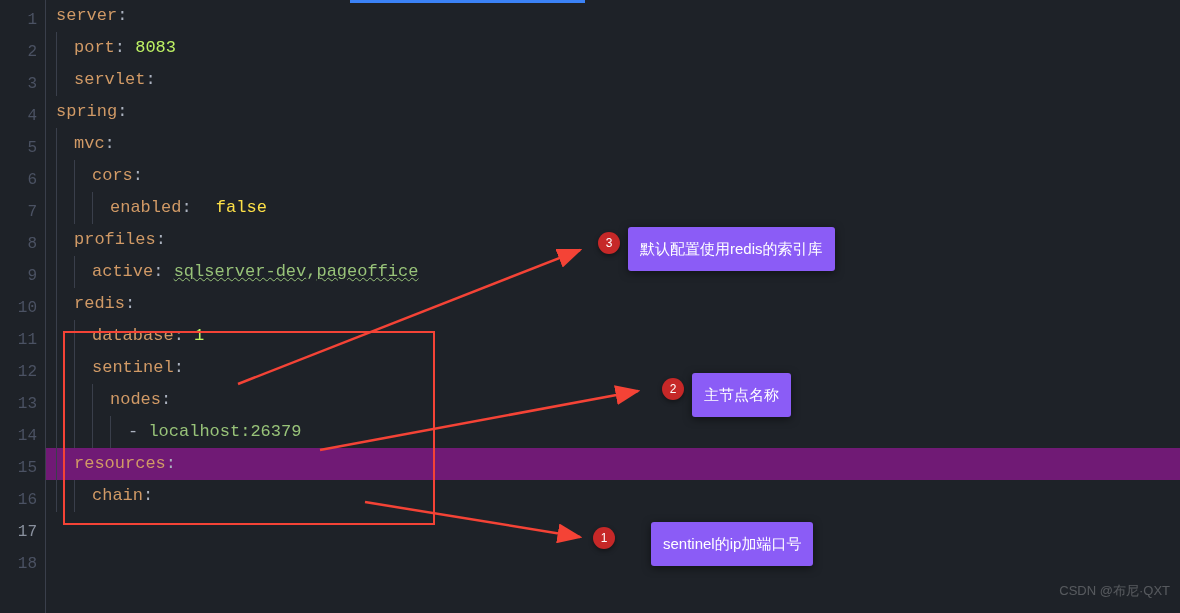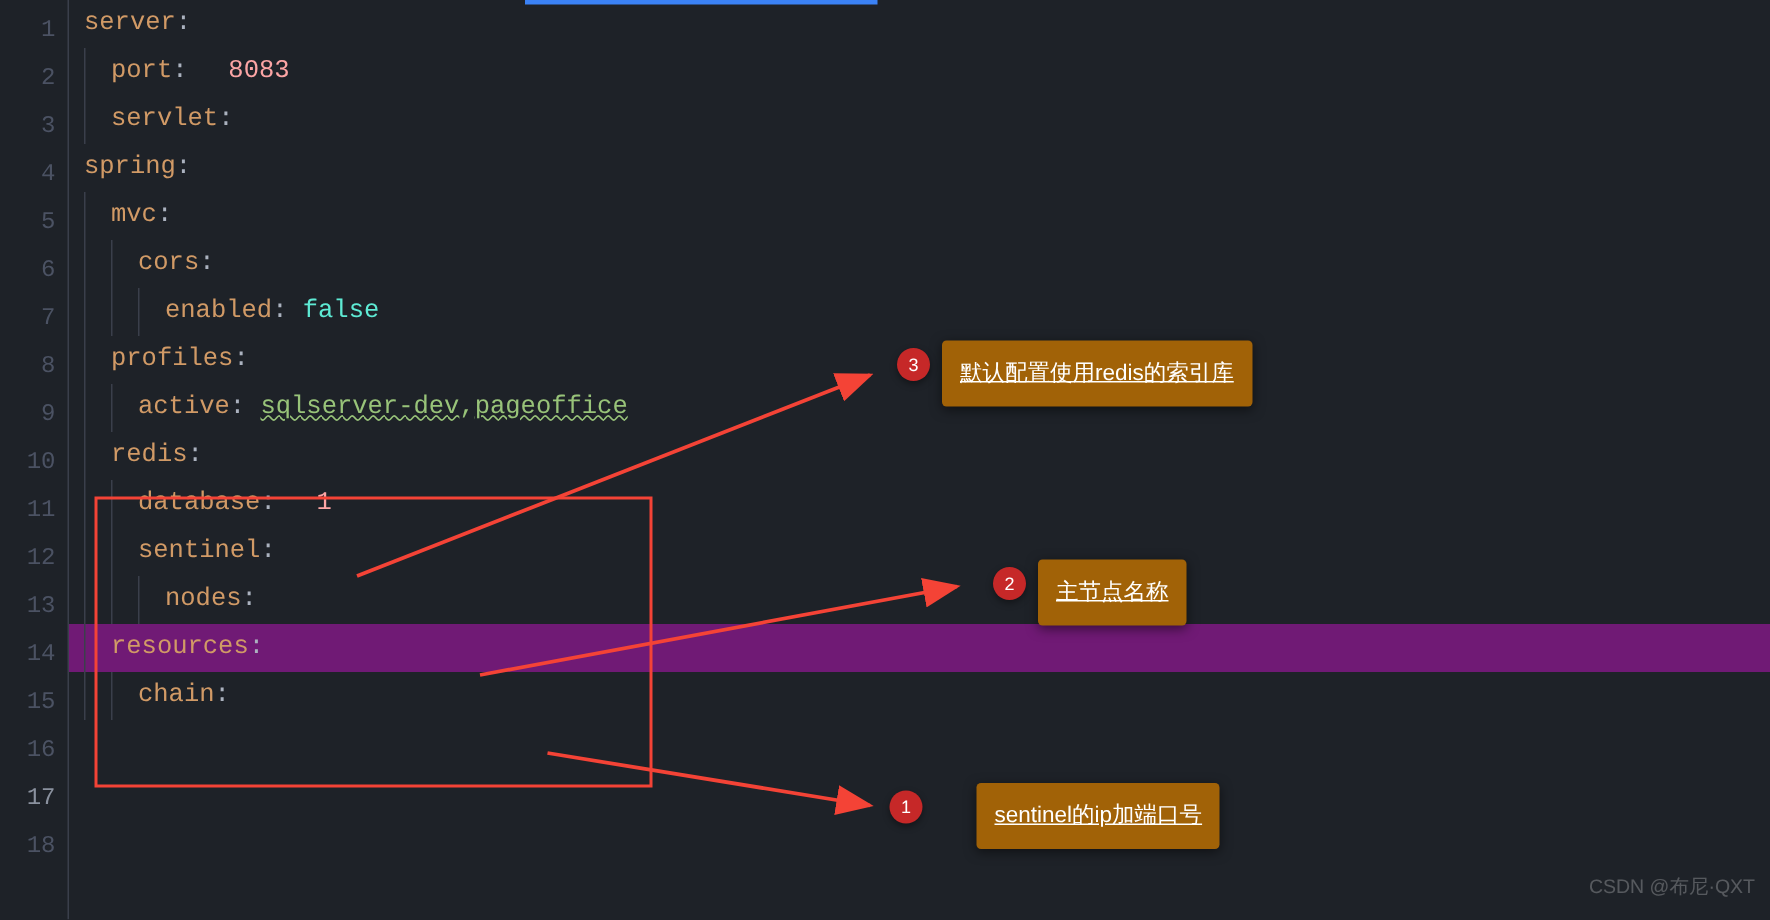--- a/index.html
+++ b/index.html
@@ -60,28 +60,28 @@
     .code-line.highlighted {
       background: #701a75;
     }
     .yaml-key {
       color: #d19a66;
     }
     .yaml-colon {
       color: #abb2bf;
     }
     .yaml-number {
-      color: #fca5a5;
-      margin-left: 17px;
+      color: #bef264;
     }
     .yaml-string {
       color: #98c379;
     }
     .yaml-bool {
-      color: #5eead4;
+      color: #fde047;
+      margin-left: 14px;
     }
     .yaml-dash {
       color: #abb2bf;
     }
     .underline-wavy {
       text-decoration: underline wavy #98c379;
       text-decoration-thickness: 1px;
     }
     .indent {
       display: inline-block;
@@ -109,29 +109,28 @@
       color: #fff;
       font-size: 12px;
       display: flex;
       align-items: center;
       justify-content: center;
       font-family: sans-serif;
       box-shadow: 0 2px 5px rgba(0,0,0,.4);
     }
     .annotation-label {
       position: absolute;
-      background: #a16207;
+      background: #8b5cf6;
       color: #fff;
       font-family: sans-serif;
       font-size: 15px;
       padding: 6px 12px;
       border-radius: 3px;
       white-space: nowrap;
       box-shadow: 0 2px 8px rgba(0,0,0,.5);
-      text-decoration: underline;
     }
     .watermark {
       position: absolute;
       right: 10px;
       bottom: 6px;
       font-family: sans-serif;
       font-size: 13px;
       color: rgba(255,255,255,.25);
     }
     svg.arrows {
@@ -175,20 +174,21 @@
     <div class="code-line"><span class="lpad"></span><span class="yaml-key">spring</span><span class="yaml-colon">:</span></div>
     <div class="code-line"><span class="lpad"></span><span class="indent"></span><span class="yaml-key">mvc</span><span class="yaml-colon">:</span></div>
     <div class="code-line"><span class="lpad"></span><span class="indent"></span><span class="indent"></span><span class="yaml-key">cors</span><span class="yaml-colon">:</span></div>
     <div class="code-line"><span class="lpad"></span><span class="indent"></span><span class="indent"></span><span class="indent"></span><span class="yaml-key">enabled</span><span class="yaml-colon">: </span><span class="yaml-bool">false</span></div>
     <div class="code-line"><span class="lpad"></span><span class="indent"></span><span class="yaml-key">profiles</span><span class="yaml-colon">:</span></div>
     <div class="code-line"><span class="lpad"></span><span class="indent"></span><span class="indent"></span><span class="yaml-key">active</span><span class="yaml-colon">: </span><span class="yaml-string underline-wavy">sqlserver-dev</span><span class="yaml-string">,</span><span class="yaml-string underline-wavy">pageoffice</span></div>
     <div class="code-line"><span class="lpad"></span><span class="indent"></span><span class="yaml-key">redis</span><span class="yaml-colon">:</span></div>
     <div class="code-line"><span class="lpad"></span><span class="indent"></span><span class="indent"></span><span class="yaml-key">database</span><span class="yaml-colon">: </span><span class="yaml-number">1</span></div>
     <div class="code-line"><span class="lpad"></span><span class="indent"></span><span class="indent"></span><span class="yaml-key">sentinel</span><span class="yaml-colon">:</span></div>
     <div class="code-line"><span class="lpad"></span><span class="indent"></span><span class="indent"></span><span class="indent"></span><span class="yaml-key">nodes</span><span class="yaml-colon">:</span></div>
+    <div class="code-line"><span class="lpad"></span><span class="indent"></span><span class="indent"></span><span class="indent"></span><span class="indent"></span><span class="yaml-dash">- </span><span class="yaml-string">localhost:26379</span></div>
     <div class="code-line highlighted"><span class="lpad"></span><span class="indent"></span><span class="yaml-key">resources</span><span class="yaml-colon">:</span></div>
     <div class="code-line"><span class="lpad"></span><span class="indent"></span><span class="indent"></span><span class="yaml-key">chain</span><span class="yaml-colon">:</span></div>
   </div>
 </div>
 
 <div class="annotation-box" style="left:63px; top:331px; width:372px; height:194px;"></div>
 
 <svg class="arrows" width="1180" height="613">
   <defs>
     <marker id="arrowhead" markerWidth="10" markerHeight="8" refX="9" refY="4" orient="auto">

